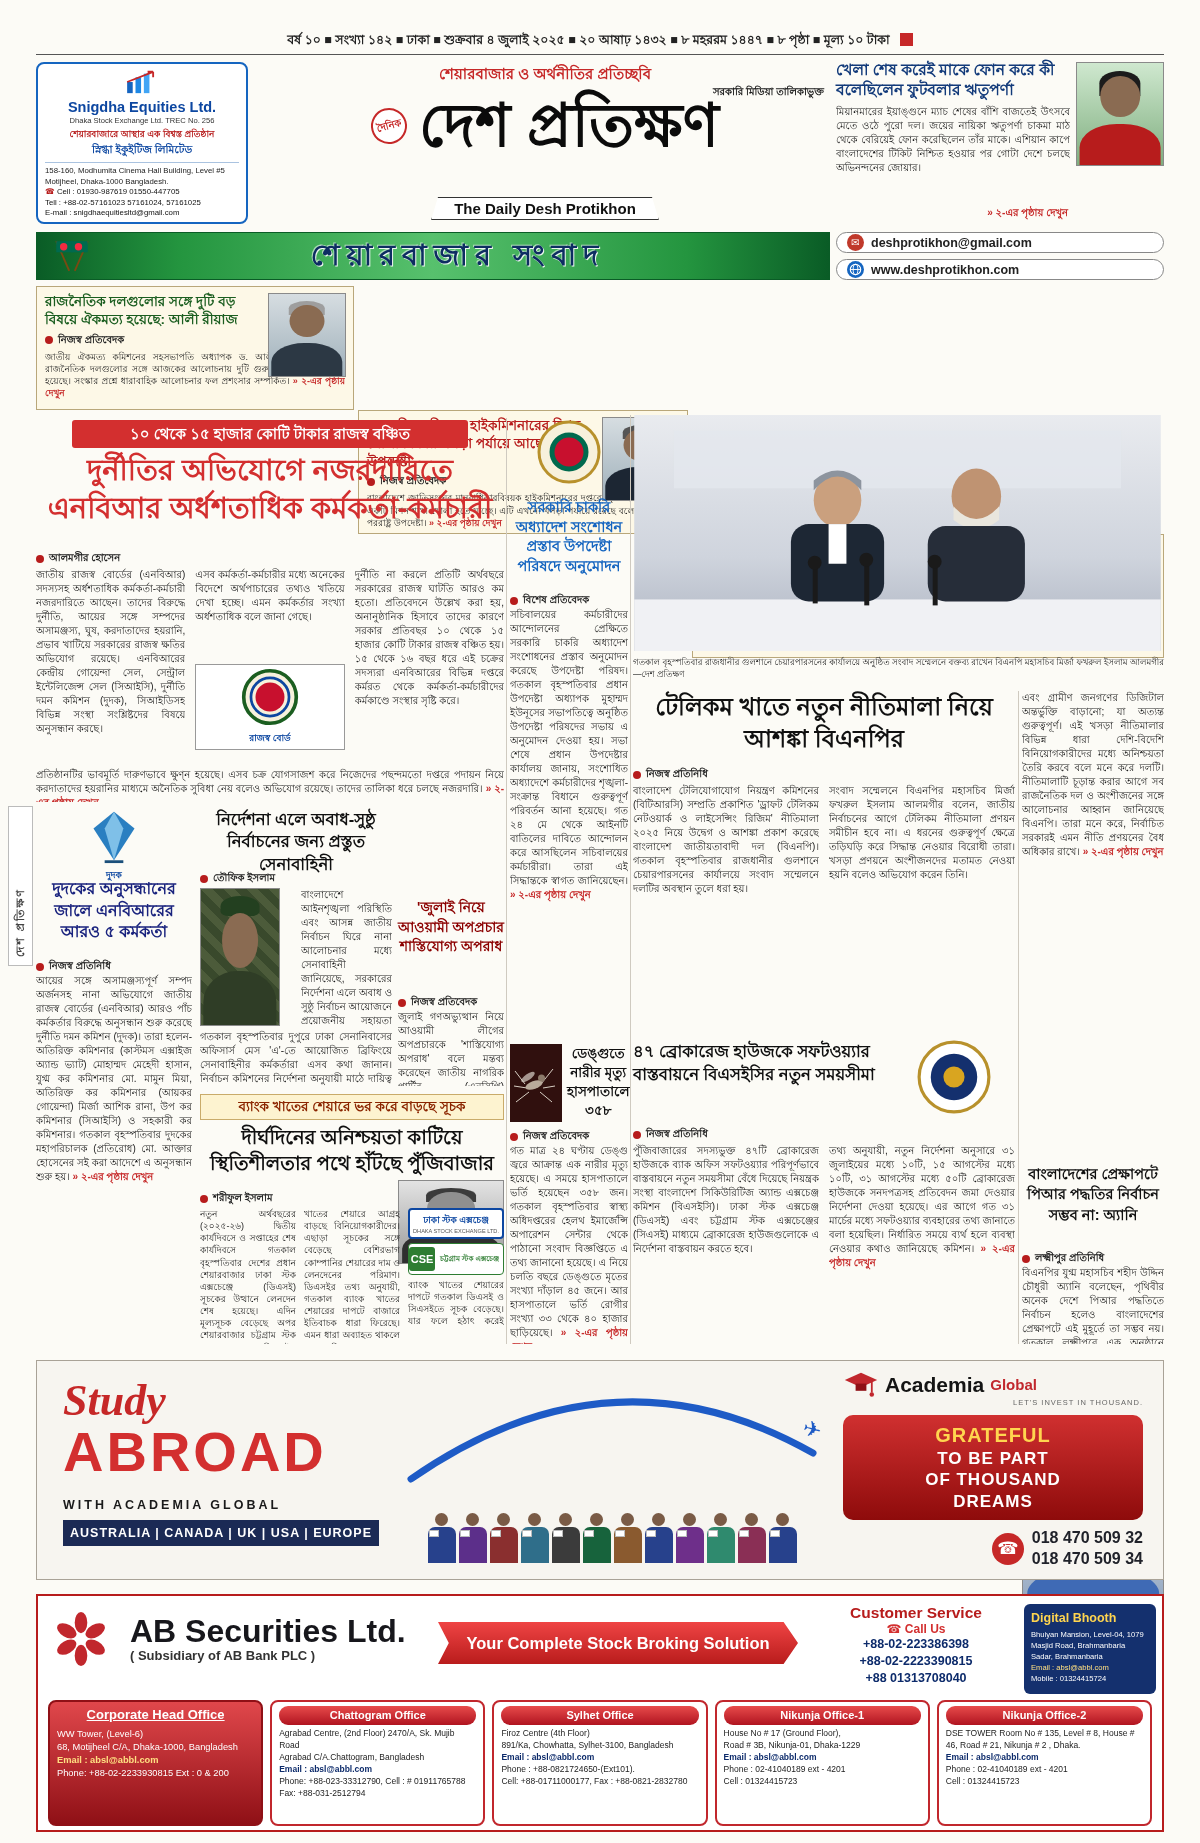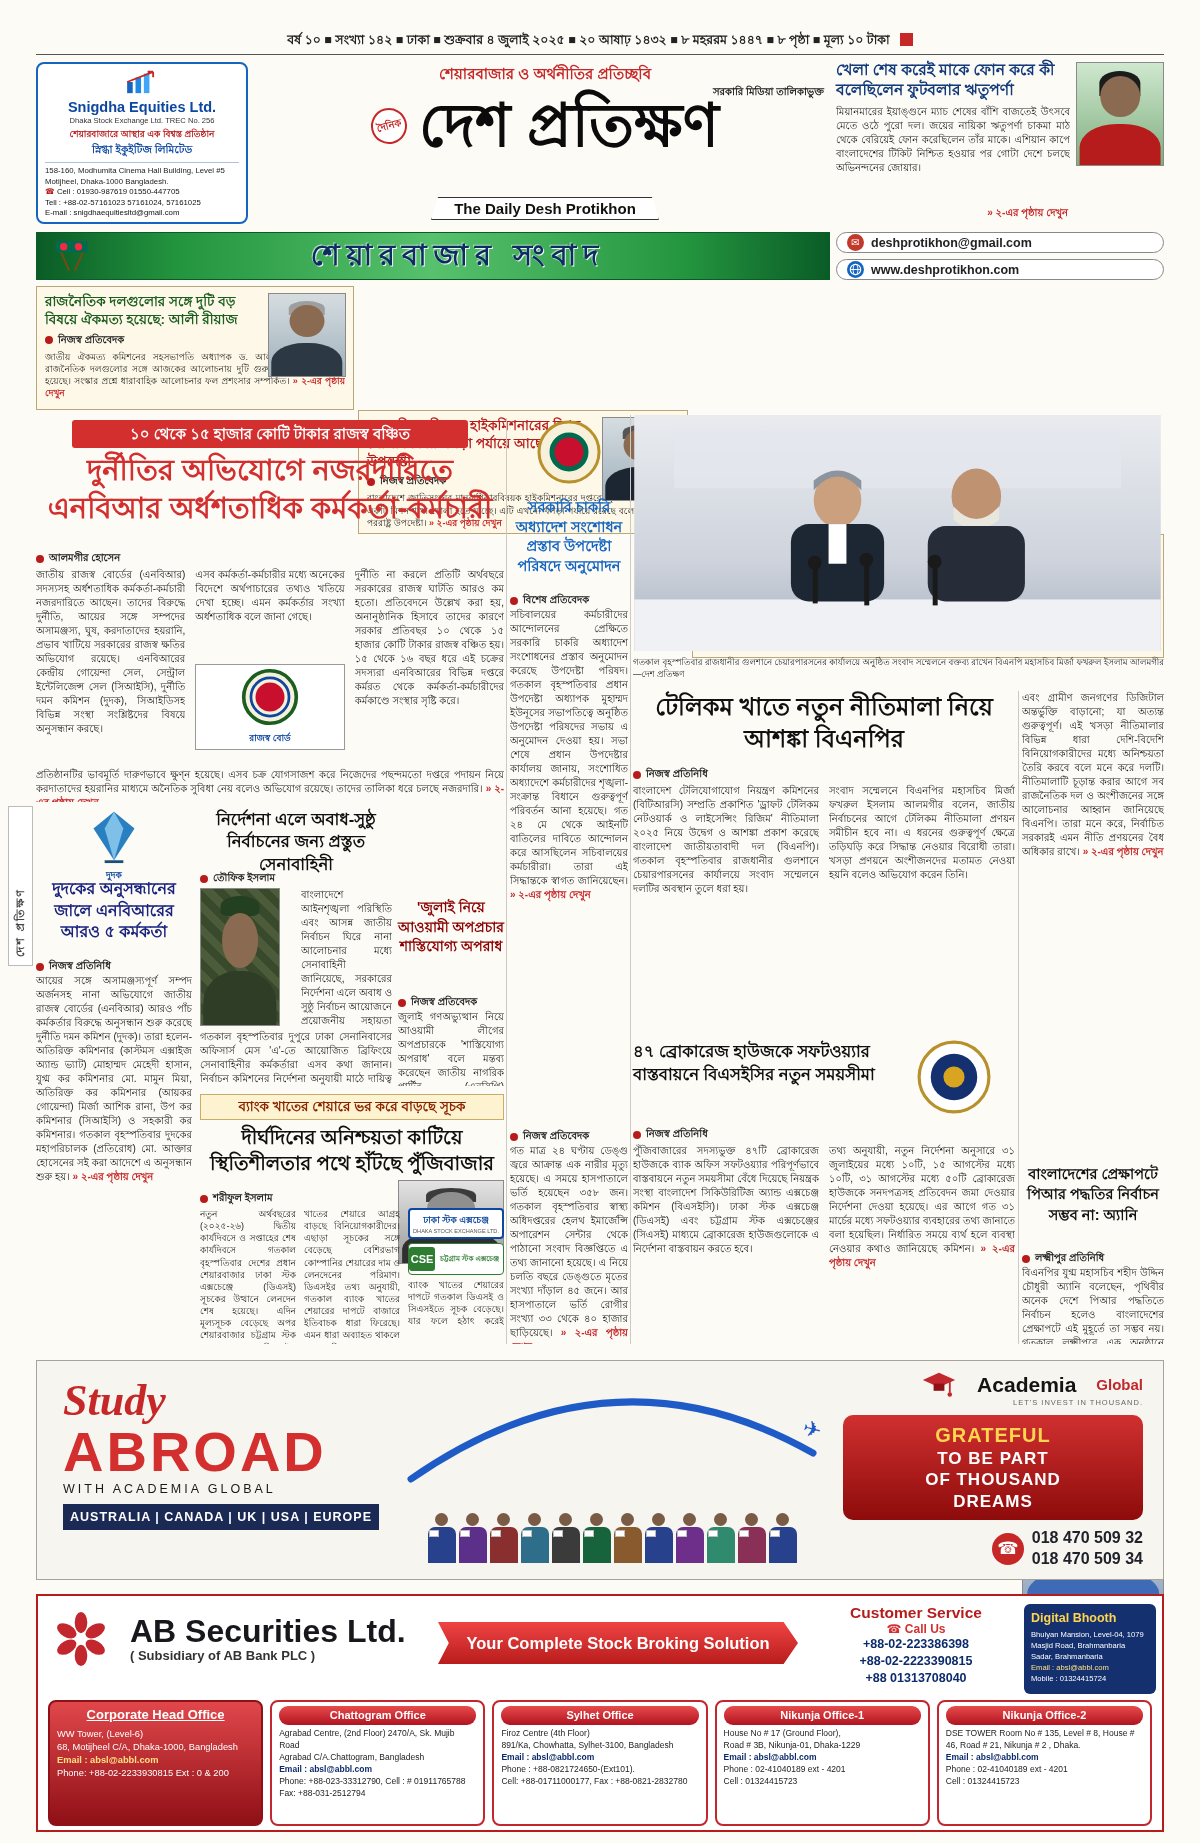--- a/index.html
+++ b/index.html
@@ -67,21 +67,21 @@
 .lgbox .l1{font-size:9px;font-weight:bold;color:#0d47a1}
 .lgbox .l2{font-size:5.6px;color:#555}
 .csebox{border:1px solid #2e7d32;border-radius:4px;background:#fff;display:flex;align-items:center;gap:5px;padding:3px 0}
 .csebox .sq{width:26px;height:24px;background:#2e7d32;color:#fff;font-weight:bold;font-size:11px;display:flex;align-items:center;justify-content:center;border-radius:3px}
 .csebox .sub{font-size:7.2px;color:#2e7d32;font-weight:bold;line-height:1.2;text-align:left}
 .fold{writing-mode:vertical-rl;transform:rotate(180deg);font-size:11px;font-weight:bold;color:#444;border:1px solid #bbb;padding:8px 2px;background:#fff;letter-spacing:2px}
 
 .study-ad{background:#f7f5f0;border:1px solid #a9a297;overflow:hidden}
 .study-script{font-family:"Liberation Serif","DejaVu Serif",serif;font-style:italic;font-weight:bold;font-size:44px;color:#c62828;line-height:1}
 .abroad{font-size:56px;font-weight:bold;color:#d32f2f;letter-spacing:3px;line-height:1.05}
-.withline{font-size:12.5px;font-weight:normal;color:#1a1a1a;letter-spacing:3px;margin-top:0}
+.withline{font-size:12.5px;font-weight:bold;color:#1a1a1a;letter-spacing:3px;margin-top:16px}
 .navybar{background:#1b2a55;color:#fff;font-weight:bold;font-size:12.5px;display:flex;align-items:center;justify-content:center;letter-spacing:1px}
 .crowd{position:absolute;bottom:10px;left:0;right:0;display:flex;justify-content:center;gap:3px;align-items:flex-end}
 .person{width:28px;position:relative}
 .person .h{width:13px;height:13px;border-radius:50%;margin:0 auto;background:#7a5b46}
 .person .bd{height:36px;border-radius:7px 7px 0 0;margin-top:1px}
 .person .paper{position:absolute;top:17px;left:1px;width:10px;height:7px;background:#fff;border:1px solid #bbb}
 .redbox{background:linear-gradient(180deg,#d03030,#8e0b0b);border-radius:10px;color:#fff;text-align:center;padding:8px 6px;line-height:1.25}
 .redbox .g{color:#ffd54f;font-size:20px;font-weight:bold;letter-spacing:1px}
 .redbox .w{font-size:17px;font-weight:bold;letter-spacing:1px}
 .phone-big{display:flex;align-items:center;gap:8px}
@@ -366,20 +366,39 @@
         <div class="l2">DHAKA STOCK EXCHANGE LTD.</div>
       </div>
       <div class="csebox" style="margin-top:4px">
         <span class="sq">CSE</span>
         <span class="sub">চট্টগ্রাম স্টক এক্সচেঞ্জ</span>
       </div>
       <div class="body-txt sm" style="margin-top:4px;height:46px"><span>ব্যাংক খাতের শেয়ারের দাপটে গতকাল ডিএসই ও সিএসইতে সূচক বেড়েছে। যার ফলে হঠাৎ করেই লেনদেনে গতি ফিরেছে।</span> </div>
     </div>
   </div>
 
+  <div class="abs" style="left:510px;top:1044px;width:118px;height:78px;display:flex;gap:5px">
+    <div class="photo-frame" style="width:52px;height:78px;flex:0 0 auto;background:#30100e">
+      <svg viewBox="0 0 100 132" width="50" height="76">
+        <rect width="100" height="132" fill="#30100e"></rect>
+        <g stroke="#d8cfc4" stroke-width="2" fill="none">
+          <line x1="30" y1="70" x2="10" y2="44"></line>
+            <line x1="34" y1="78" x2="8" y2="74"></line>
+            <line x1="38" y1="86" x2="12" y2="106"></line>
+          <line x1="62" y1="70" x2="86" y2="40"></line>
+            <line x1="66" y1="78" x2="90" y2="74"></line>
+            <line x1="60" y1="86" x2="84" y2="106"></line>
+        </g>
+        <ellipse cx="48" cy="72" rx="18" ry="8" fill="#b9aa9b" transform="rotate(-20 48 72)"></ellipse>
+        <circle cx="63" cy="58" r="7" fill="#8c7a6a"></circle>
+        <ellipse cx="36" cy="56" rx="16" ry="6" fill="#d9d2c8" opacity=".7" transform="rotate(-35 36 56)"></ellipse>
+      </svg>
+    </div>
+    <div class="ctr b h-black" style="flex:1;font-size:13.5px;line-height:1.4;display:flex;align-items:center">ডেঙ্গুতে নারীর মৃত্যু হাসপাতালে ৩৫৮</div>
+  </div>
   <div class="abs byline" style="left:510px;top:1128px;width:118px">
       <span class="bdot"></span>
       <span>নিজস্ব প্রতিবেদক</span>
     </div>
   <div class="abs body-txt" style="left:510px;top:1144px;width:118px;height:200px"><span>গত মাত্র ২৪ ঘণ্টায় ডেঙ্গু জ্বরে আক্রান্ত এক নারীর মৃত্যু হয়েছে। এ সময়ে হাসপাতালে ভর্তি হয়েছেন ৩৫৮ জন। গতকাল বৃহস্পতিবার স্বাস্থ্য অধিদপ্তরের হেলথ ইমার্জেন্সি অপারেশন সেন্টার থেকে পাঠানো সংবাদ বিজ্ঞপ্তিতে এ তথ্য জানানো হয়েছে। এ নিয়ে চলতি বছরে ডেঙ্গুতে মৃতের সংখ্যা দাঁড়াল ৪৫ জনে। আর হাসপাতালে ভর্তি রোগীর সংখ্যা ৩৩ থেকে ৪০ হাজার ছাড়িয়েছে।</span> <span class="more">» ২-এর পৃষ্ঠায় দেখুন</span></div>
 
   <div class="abs b h-black" style="left:633px;top:1040px;width:252px;font-size:16.5px;line-height:1.4">৪৭ ব্রোকারেজ হাউজকে সফটওয়্যার বাস্তবায়নে বিএসইসির নতুন সময়সীমা</div>
   <div class="abs ctr" style="left:893px;top:1040px;width:122px">
     <svg viewBox="0 0 70 70" width="74" height="74">
         <circle cx="35" cy="35" r="33" fill="#fff" stroke="#b8912c" stroke-width="3"></circle>
@@ -480,21 +499,21 @@
             <div class="paper"></div>
           </div>
         <div class="person">
             <div class="h"></div>
             <div class="bd" style="background:#27418c"></div>
             <div class="paper"></div>
           </div>
       </div>
     </div>
     <div class="abs" style="left:806px;top:10px;width:300px">
-      <div style="display:flex;align-items:center;gap:20px;justify-content:flex-end">
+      <div style="display:flex;align-items:center;gap:6px;">
         <svg viewBox="0 0 40 30" width="36" height="27">
             <polygon points="20,2 38,10 20,18 2,10" fill="#c1272d"></polygon>
             <rect x="14" y="14" width="12" height="8" fill="#8f1016"></rect>
             <line x1="32" y1="12" x2="32" y2="24" stroke="#c1272d" stroke-width="2"></line>
             <circle cx="32" cy="26" r="2.5" fill="#c1272d"></circle>
           </svg>
         <span style="font-size:21px;font-weight:bold;color:#141414">Academia</span>
         <span style="font-size:15px;font-weight:bold;color:#c1272d">Global</span>
       </div>
       <div style="text-align:right;font-size:7.5px;color:#666;letter-spacing:1px">LET'S INVEST IN THOUSAND.</div>

